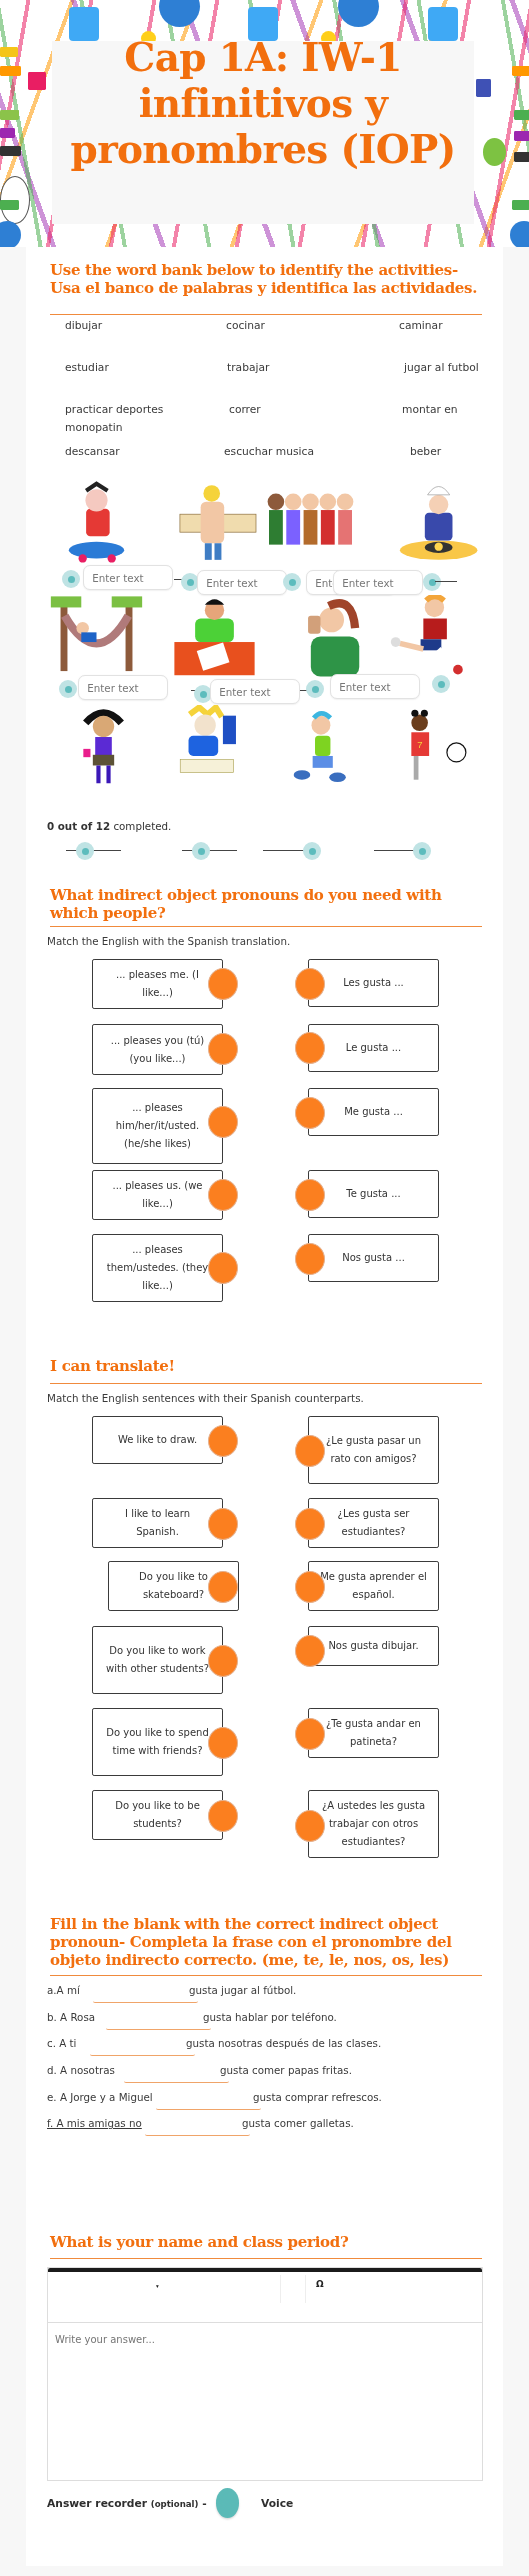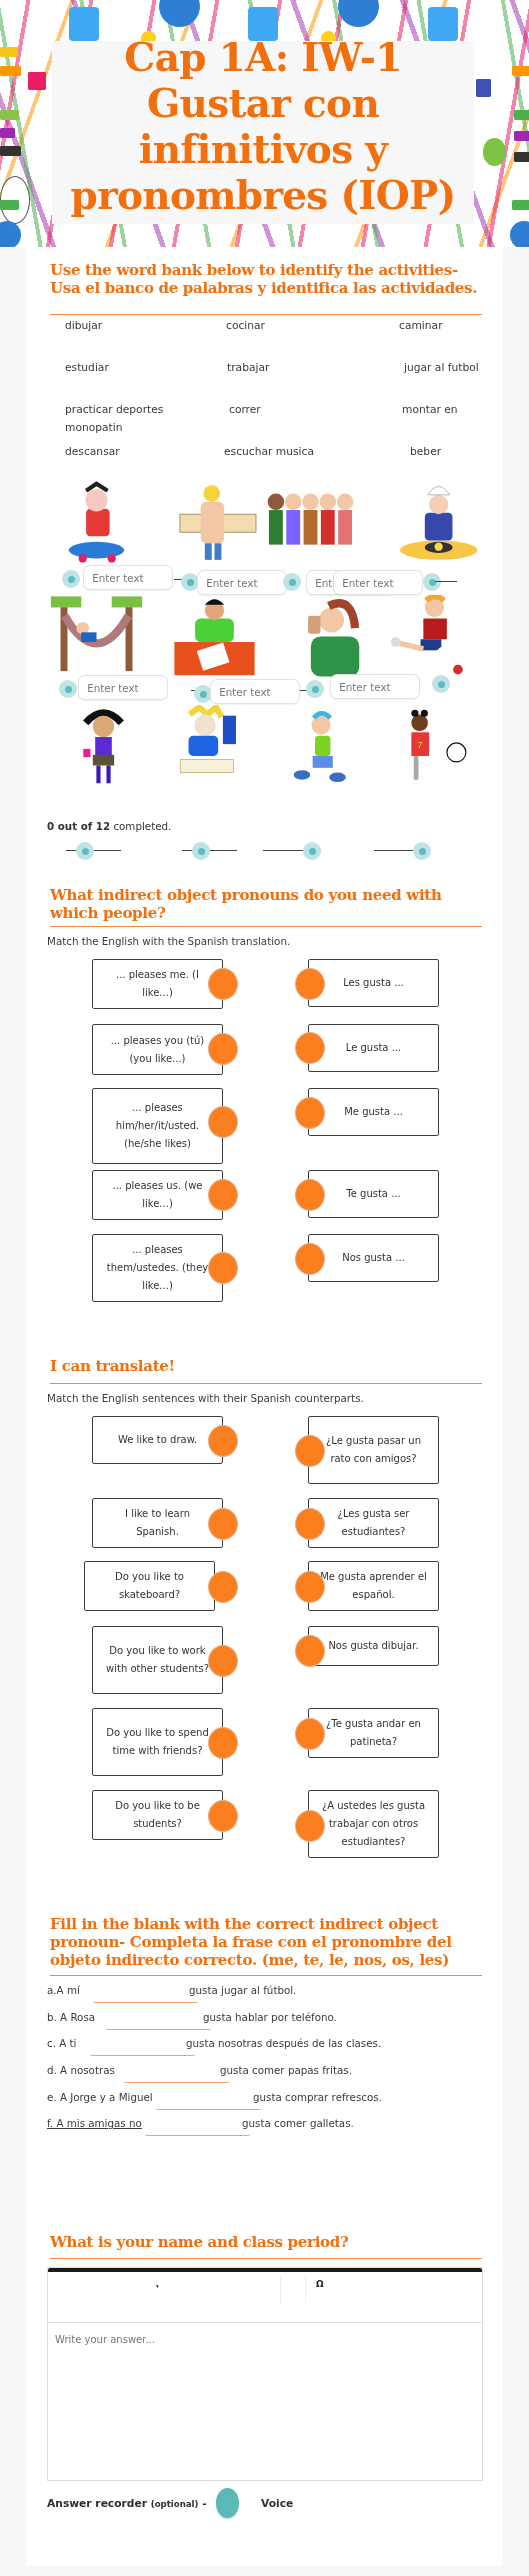--- a/index.html
+++ b/index.html
@@ -92,21 +92,20 @@
   <div class="book" style="left:514px;top:110px;width:16px;background:#4caf50;"></div>
   <div class="book" style="left:514px;top:131px;width:16px;background:#9c27b0;"></div>
   <div class="book" style="left:514px;top:152px;width:16px;background:#333;"></div>
   <div class="book" style="left:512px;top:200px;width:18px;background:#4caf50;"></div>
   <div class="book" style="left:28px;top:72px;width:18px;height:18px;background:#e91e63;"></div>
   <div class="book" style="left:476px;top:79px;width:15px;height:18px;background:#3f51b5;"></div>
 
   <div class="title-box"></div>
   <div class="title">
     <div>Cap 1A: IW-1</div>
-    <div>Gustar con</div>
     <div>infinitivos y</div>
     <div>pronombres (IOP)</div>
   </div>
 </div>
 
 <div class="card"></div>
 
 <div class="section-title" style="top:261px;">Use the word bank below to identify the activities-Usa el banco de palabras y identifica las actividades.</div>
 <div class="section-rule" style="top:314px;"></div>
 
@@ -322,21 +321,21 @@
 <div class="mdot" style="left:295px;top:1243px;"></div>
 
 <div class="section-title" style="top:1357px;">I can translate!</div>
 <div class="section-rule" style="top:1383px;"></div>
 <div class="instr" style="top:1392px;">Match the English sentences with their Spanish counterparts.</div>
 
 <div class="mbox" style="left:92px;top:1416px;height:48px;">We like to draw.</div>
 <div class="mdot" style="left:208px;top:1425px;"></div>
 <div class="mbox" style="left:92px;top:1498px;height:50px;">I like to learn Spanish.</div>
 <div class="mdot" style="left:208px;top:1508px;"></div>
-<div class="mbox" style="left:84px;top:1561px;height:50px;">Do you like to skateboard?</div>
+<div class="mbox" style="left:108px;top:1561px;height:50px;">Do you like to skateboard?</div>
 <div class="mdot" style="left:208px;top:1571px;"></div>
 <div class="mbox" style="left:92px;top:1626px;height:68px;">Do you like to work with other students?</div>
 <div class="mdot" style="left:208px;top:1645px;"></div>
 <div class="mbox" style="left:92px;top:1708px;height:68px;">Do you like to spend time with friends?</div>
 <div class="mdot" style="left:208px;top:1727px;"></div>
 <div class="mbox" style="left:92px;top:1790px;height:50px;">Do you like to be students?</div>
 <div class="mdot" style="left:208px;top:1800px;"></div>
 
 <div class="mbox" style="left:308px;top:1416px;height:68px;">¿Le gusta pasar un rato con amigos?</div>
 <div class="mdot" style="left:295px;top:1435px;"></div>

